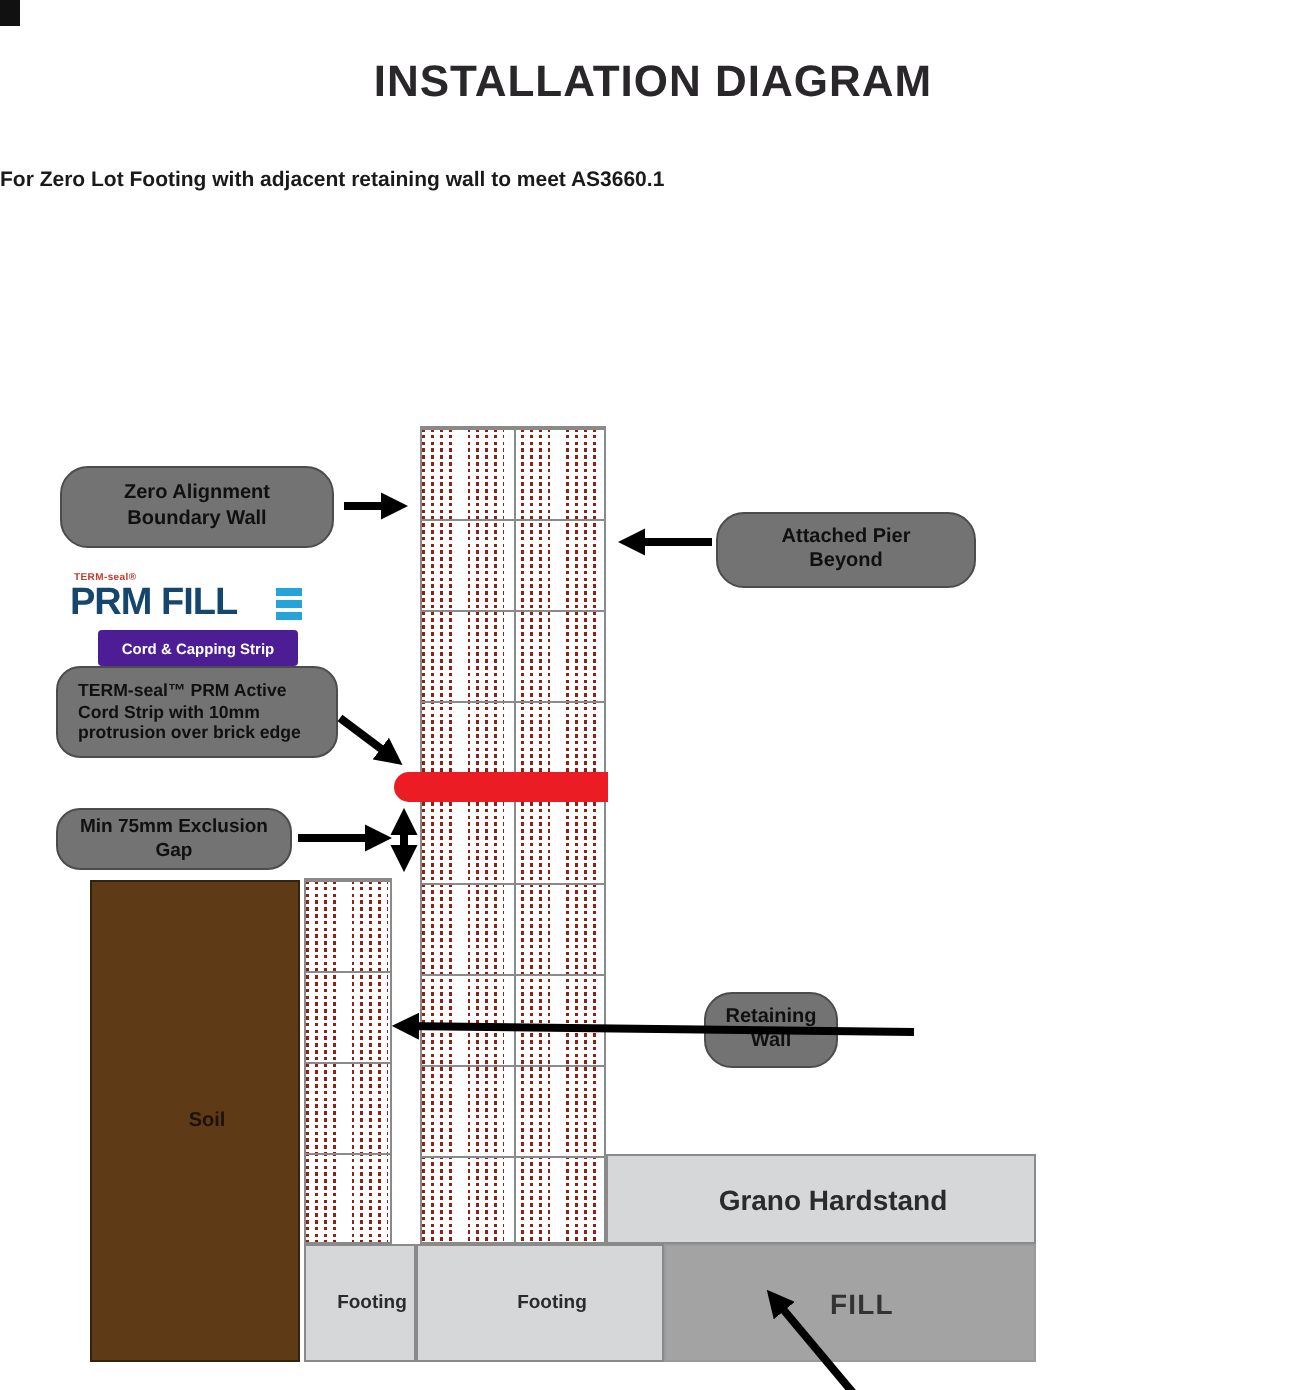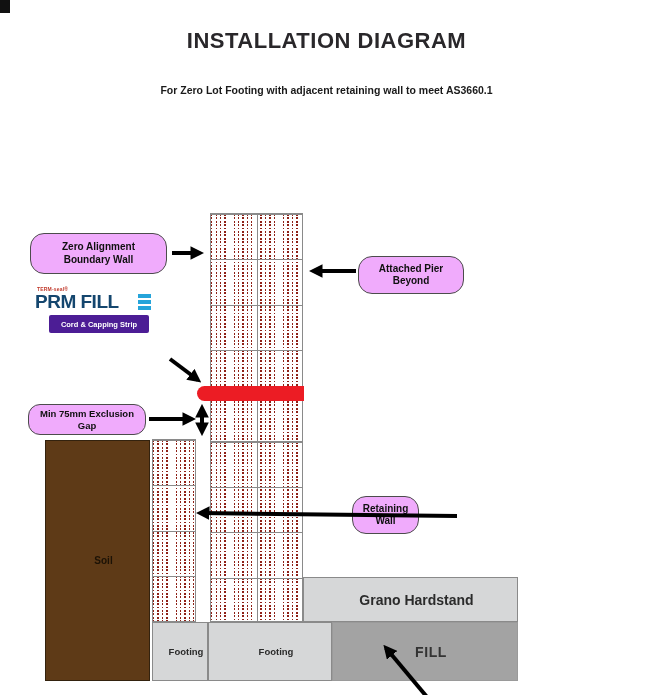--- a/index.html
+++ b/index.html
@@ -8,21 +8,21 @@
     font-family:Liberation Sans, sans-serif;color:#222;
   }
   .abs{position:absolute;}
 
   
   #corner{left:0;top:0;width:10px;height:13px;background:#111;}
 
   
   #title{left:0;top:28px;width:653px;text-align:center;font-size:22px;font-weight:bold;
          letter-spacing:.5px;color:#29272a;}
-  #subtitle{left:0;top:84px;width:653px;text-align:center;font-size:10.5px;font-weight:bold;color:#1a1a1a;}
+  #subtitle{left:0;top:84px;width:653px;text-align:left;font-size:10.5px;font-weight:bold;color:#1a1a1a;}
 
   
   .brick{
     background-color:#fff;border:1px solid #8a8a8a;box-sizing:border-box;
     background-image:
       repeating-linear-gradient(180deg,#8a8a8a 0 1px,rgba(0,0,0,0) 1px 45.5px),
       repeating-linear-gradient(90deg,rgba(255,255,255,0) 0 18px,#fff 18px 23px),
       repeating-linear-gradient(180deg,rgba(255,255,255,0) 0 1.8px,#fff 1.8px 3.4px),
       repeating-linear-gradient(90deg,#8e2016 0 1.4px,rgba(0,0,0,0) 1.4px 4.5px);
   }
@@ -37,25 +37,25 @@
   .block{box-sizing:border-box;display:flex;align-items:center;justify-content:center;
          font-weight:bold;font-size:9.5px;color:#2b2b2b;padding-left:12px;}
   #soil{left:45px;top:440px;width:105px;height:241px;background:#5e3a17;border:1px solid #33220e;color:#1c1206;font-size:10px;}
   #footing-left{left:152px;top:622px;width:56px;height:59px;background:#d6d7d8;border:1px solid #8a8a8a;}
   #footing-right{left:208px;top:622px;width:124px;height:59px;background:#d6d7d8;border:1px solid #8a8a8a;}
   #grano{left:303px;top:577px;width:215px;height:45px;background:#d6d7d8;border:1px solid #8a8a8a;font-size:14px;}
   #fill{left:332px;top:622px;width:186px;height:59px;background:#a3a3a3;border:1px solid #9a9a9a;
         font-size:14px;font-weight:bold;letter-spacing:.6px;color:#333;}
 
   
-  .pill{background:#f0abfc;border:1.5px solid #4c4c4c;border-radius:14px;color:#101010;
+  .pill{background:#737373;border:1.5px solid #4c4c4c;border-radius:14px;color:#101010;
         font-weight:bold;display:flex;align-items:center;justify-content:center;text-align:center;
         box-sizing:border-box;white-space:pre-line;line-height:1.25;z-index:6;}
   #pill-zero{left:30px;top:233px;width:137px;height:41px;font-size:10px;}
-  #pill-pier{left:358px;top:256px;width:106px;height:38px;font-size:10px;}
+  #pill-pier{left:358px;top:256px;width:130px;height:38px;font-size:10px;}
   #pill-cord{left:28px;top:333px;width:141px;height:46px;font-size:8.8px;text-align:left;
              justify-content:flex-start;padding-left:10px;border-radius:12px;}
   #pill-gap{left:28px;top:404px;width:118px;height:31px;font-size:9.5px;border-radius:12px;}
   #pill-wall{left:352px;top:496px;width:67px;height:38px;font-size:10px;}
 
   
   #logo{left:35px;top:286px;width:135px;height:45px;}
   #logo-brand{position:absolute;left:2px;top:0;font-size:5px;font-weight:bold;color:#c0392b;letter-spacing:.2px;}
   #logo-product{position:absolute;left:0;top:5px;font-size:19px;font-weight:bold;color:#14466e;letter-spacing:-.5px;}
   #logo-ebars{position:absolute;left:103px;top:8px;width:13px;height:16px;display:flex;flex-direction:column;justify-content:space-between;}
@@ -92,20 +92,23 @@
     <span>Grano Hardstand</span>
   </div>
   <div class="abs block" id="fill">
     <span>FILL</span>
   </div>
 
   <div class="abs pill" id="pill-zero">Zero Alignment
 Boundary Wall</div>
   <div class="abs pill" id="pill-pier">Attached Pier
 Beyond</div>
+  <div class="abs pill" id="pill-cord">TERM-seal™ PRM Active
+Cord Strip with 10mm
+protrusion over brick edge</div>
   <div class="abs pill" id="pill-gap">Min 75mm Exclusion
 Gap</div>
   <div class="abs pill" id="pill-wall">Retaining
 Wall</div>
 
   <div class="abs" id="logo">
     <div id="logo-brand">TERM-seal®</div>
     <div id="logo-product">PRM FILL</div>
     <div id="logo-ebars">
       <span></span>

